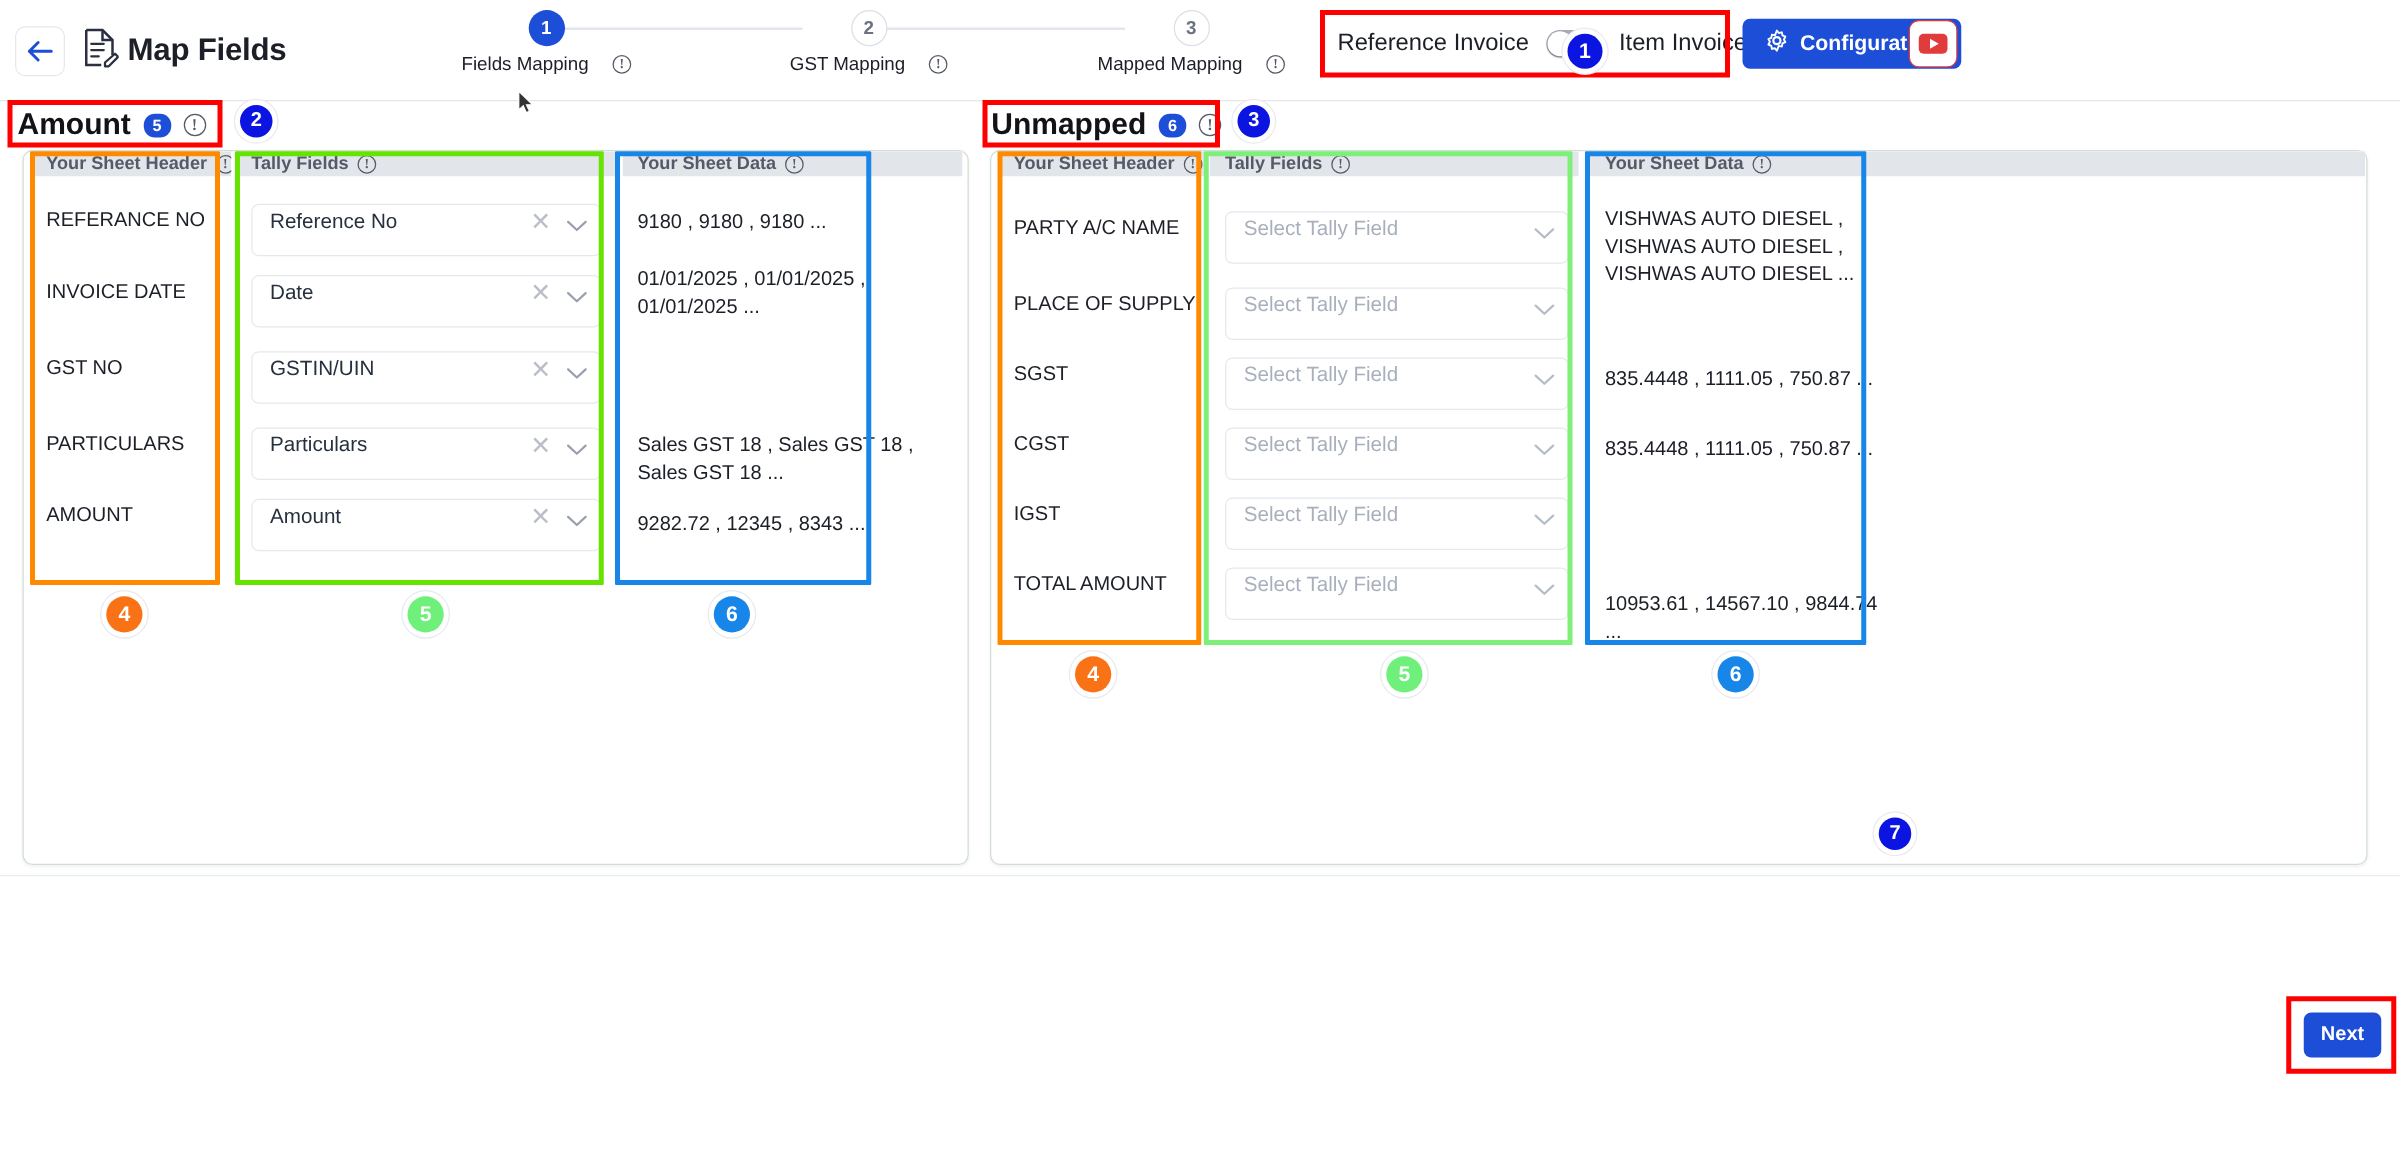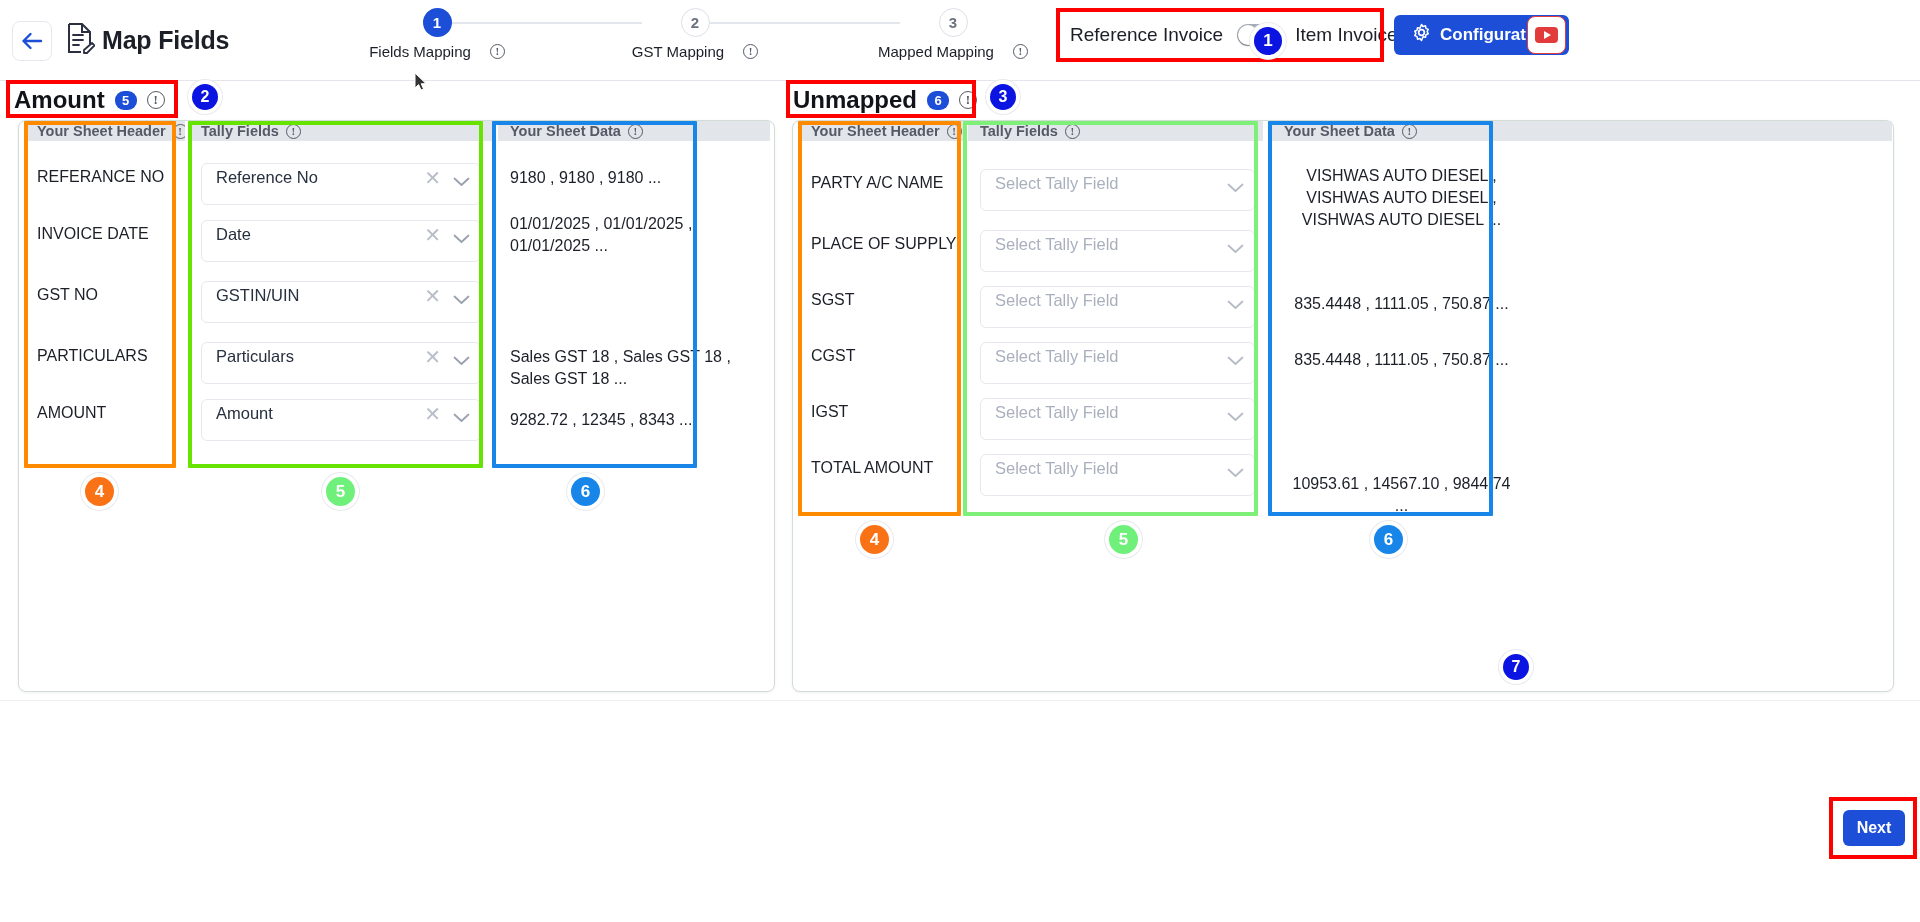--- a/index.html
+++ b/index.html
@@ -438,21 +438,21 @@
               </svg></span>
         </div>
       </div>
     </div>
 
     <div class="col" style="left:479px;width:620px;height:400px;">
       <div class="col-head">
         <span>Your Sheet Data</span>
         <span class="info-ring">!</span>
       </div>
-      <div class="col-body" style="height:366px;text-align:center;">
+      <div class="col-body" style="height:366px;">
         <div class="data-cell" style="top:24px;width:235px;">VISHWAS AUTO DIESEL , VISHWAS AUTO DIESEL , VISHWAS AUTO DIESEL ...</div>
         <div class="data-cell" style="top:98px;width:235px;"></div>
         <div class="data-cell" style="top:152px;width:235px;">835.4448 , 1111.05 , 750.87 ...</div>
         <div class="data-cell" style="top:208px;width:235px;">835.4448 , 1111.05 , 750.87 ...</div>
         <div class="data-cell" style="top:264px;width:235px;"></div>
         <div class="data-cell" style="top:320px;width:235px;margin-top:12px;">10953.61 , 14567.10 , 9844.74 ...</div>
       </div>
     </div>
 
   </div>

